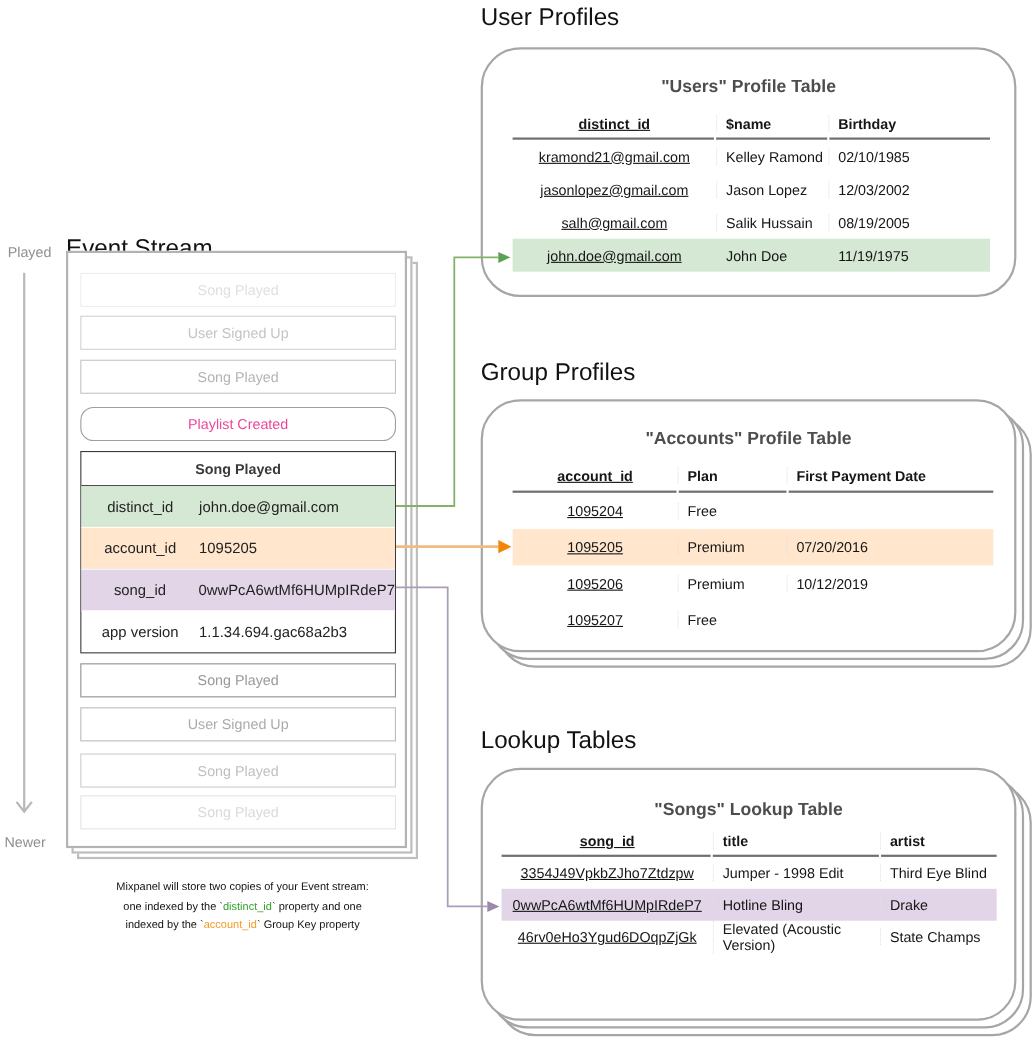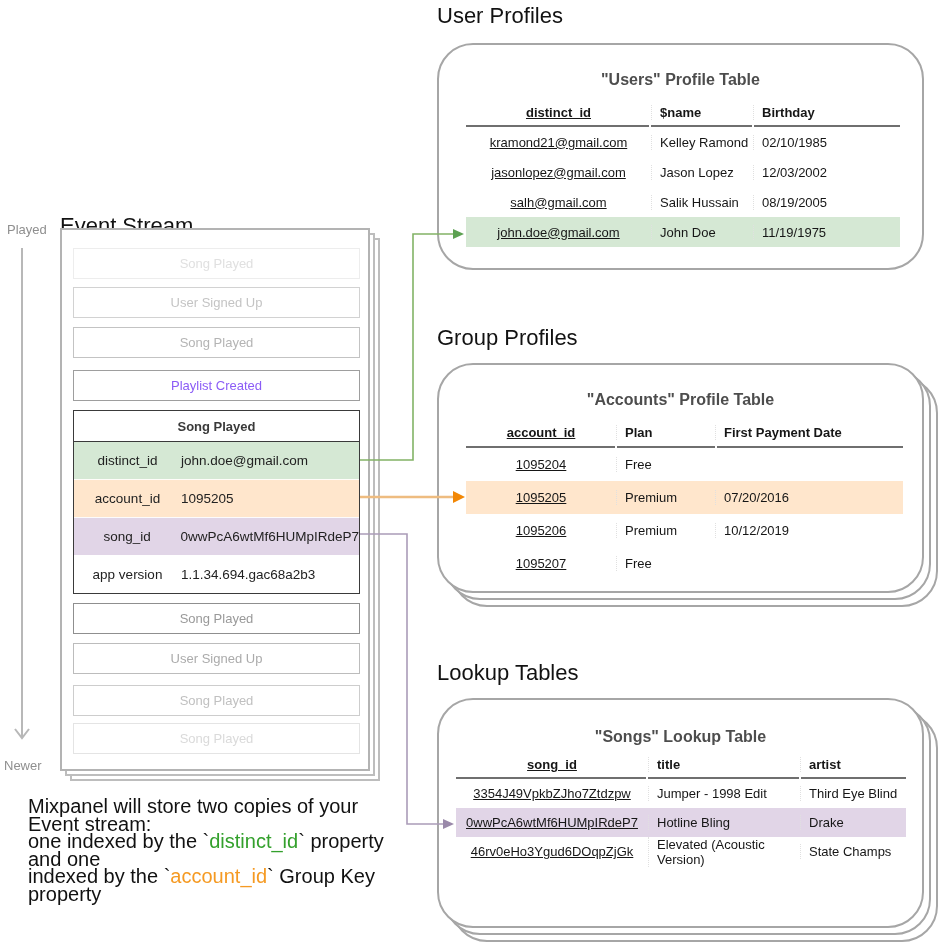--- a/index.html
+++ b/index.html
@@ -11,42 +11,42 @@
   
   .stack-layer{position:absolute;width:310px;height:543px;background:#fff;
                border:2px solid #bdbdbd;box-sizing:border-box;}
   .estream-main{border-color:#b3b3b3;}
   .ebox{position:absolute;left:73px;width:287px;height:31px;background:#fff;
         border:1px solid;box-sizing:border-box;display:flex;align-items:center;
         justify-content:center;font-size:13px;}
   .f1{border-color:#ededed;color:#e0e0e0;}
   .f2{border-color:#d2d2d2;color:#c4c4c4;}
   .f3{border-color:#c3c3c3;color:#b4b4b4;}
-  .f4{border-color:#9e9e9e;color:#8b5cf6;}
+  .f4{border-color:#9e9e9e;color:#ec4899;border-radius:12px;}
   .f5{border-color:#8f8f8f;color:#999999;}
   .f6{border-color:#bcbcbc;color:#ababab;}
   .f7{border-color:#cdcdcd;color:#c0c0c0;}
   .f8{border-color:#e4e4e4;color:#dadada;}
 
   .detail{position:absolute;left:73px;top:410px;width:287px;background:#fff;
           border:1.5px solid #3a3a3a;box-sizing:border-box;}
   .detail-header{height:30px;display:flex;align-items:center;justify-content:center;
                  font-weight:bold;font-size:13px;color:#3a3a3a;border-bottom:1.5px solid #3a3a3a;}
   .detail-row{height:37px;display:flex;align-items:center;font-size:13.5px;color:#222;}
   .detail-row + .detail-row{border-top:1px solid rgba(255,255,255,.9);}
   .detail-key{width:107px;text-align:center;}
   .detail-val{flex:1;text-align:left;}
   .bg-green{background:#d5e8d4;}
   .bg-orange{background:#ffe6cc;}
   .bg-purple{background:#e1d5e7;}
 
   .axis-label{position:absolute;font-size:13px;color:#8f8f8f;}
 
-  .caption{position:absolute;left:28px;top:798px;width:385px;
-           font-size:20px;line-height:17.5px;color:#111;}
+  .caption{position:absolute;left:28px;top:798px;width:385px;text-align:center;
+           font-size:10px;line-height:17.5px;color:#111;}
   .cap-green{color:#33a02c;}
   .cap-orange{color:#f59a23;}
 
   
   .card{position:absolute;width:487px;background:#fff;border:2px solid #a6a6a6;
         border-radius:36px;box-sizing:border-box;}
   .card-title{position:absolute;width:487px;text-align:center;font-weight:bold;
               font-size:16px;color:#4d4d4d;white-space:nowrap;}
 
   .ptable{position:absolute;font-size:13px;color:#161616;}

